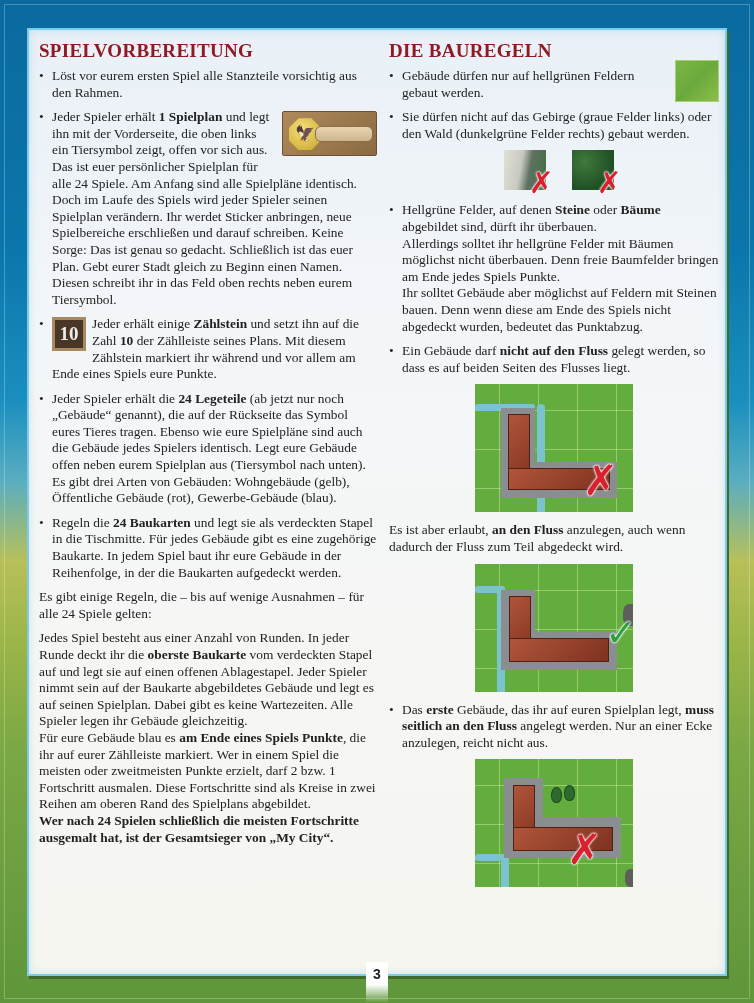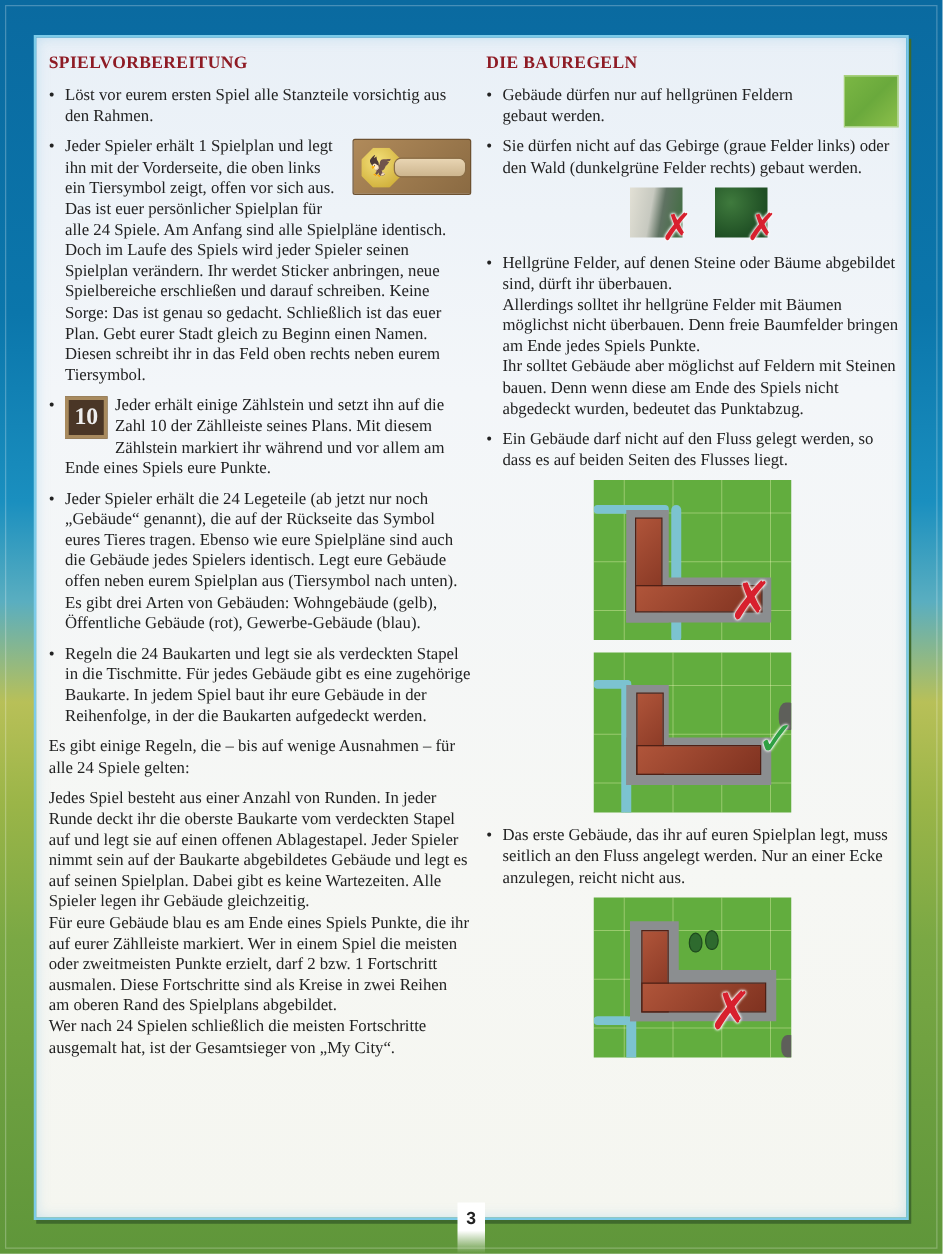--- a/index.html
+++ b/index.html
@@ -20,29 +20,29 @@
     position: absolute; left: 27px; top: 28px; width: 700px; height: 948px;
     background: linear-gradient(to bottom, #e9f0f7 0%, #f3f6f9 30%, #f6f7f4 70%, #f5f6f0 100%);
     border: 2px solid #7ccbe8;
     box-shadow: 2px 3px 0 #3f6a2c, inset 0 0 10px rgba(120,190,225,0.35);
   }
   .col { position: absolute; top: 10px; }
   .col-left { left: 10px; width: 338px; }
   .col-right { left: 360px; width: 330px; }
   h2 {
     font-family: "Liberation Serif", serif; font-weight: bold;
-    color: #8e1b24; font-size: 14px; letter-spacing: 0.3px;
+    color: #8e1b24; font-size: 19px; letter-spacing: 0.3px;
     margin-bottom: 6px; line-height: 22px;
   }
   p, li { font-size: 13.4px; line-height: 16.6px; }
   ul { list-style: none; }
   li { position: relative; padding-left: 13px; margin-bottom: 8px; }
   li .bullet { position: absolute; left: 0; top: 0; }
   .para { margin-bottom: 8px; }
-  b { font-weight: normal; }
+  b { font-weight: bold; }
   .float-img { float: right; margin: 2px 0 4px 8px; }
   .float-img-left { float: left; margin: 1px 6px 0 0; }
 
   .spielplan-img {
     width: 95px; height: 45px; background: linear-gradient(135deg,#b08a5a,#8a6a42);
     border: 1px solid #6d5130; position: relative; border-radius: 2px;
   }
   .spielplan-img .bar {
     position: absolute; left: 32px; top: 14px; width: 58px; height: 16px;
     background: linear-gradient(#e8d5b3,#cdb58e); border-radius: 6px; border:1px solid #8b6e47;
@@ -190,20 +190,23 @@
     <div class="board">
       <div class="river" style="left:0;top:20px;width:60px;height:7px;border-radius:3px;"></div>
       <div class="river" style="left:62px;top:20px;width:8px;height:110px;border-radius:4px;"></div>
       <div class="building-base" style="left:26px;top:24px;width:34px;height:90px;"></div>
       <div class="building-base" style="left:26px;top:78px;width:116px;height:36px;"></div>
       <div class="building" style="left:33px;top:30px;width:22px;height:75px;"></div>
       <div class="building" style="left:33px;top:84px;width:102px;height:22px;"></div>
       <span class="xmark" style="left:108px;top:76px;">✗</span>
     </div>
 
+    <p class="para">
+      <span>Es ist aber erlaubt, </span><b>an den Fluss</b><span> anzulegen, auch wenn dadurch der Fluss zum Teil abgedeckt wird.</span>
+    </p>
 
     <div class="board">
       <div class="river" style="left:0;top:22px;width:30px;height:7px;border-radius:3px;"></div>
       <div class="river" style="left:22px;top:22px;width:8px;height:110px;border-radius:4px;"></div>
       <div class="building-base" style="left:26px;top:26px;width:34px;height:80px;"></div>
       <div class="building-base" style="left:26px;top:68px;width:116px;height:38px;"></div>
       <div class="building" style="left:34px;top:32px;width:22px;height:66px;"></div>
       <div class="building" style="left:34px;top:74px;width:100px;height:24px;"></div>
       <div class="rock" style="left:148px;top:40px;width:14px;height:22px;"></div>
       <span class="checkmark" style="left:130px;top:50px;">✓</span>

